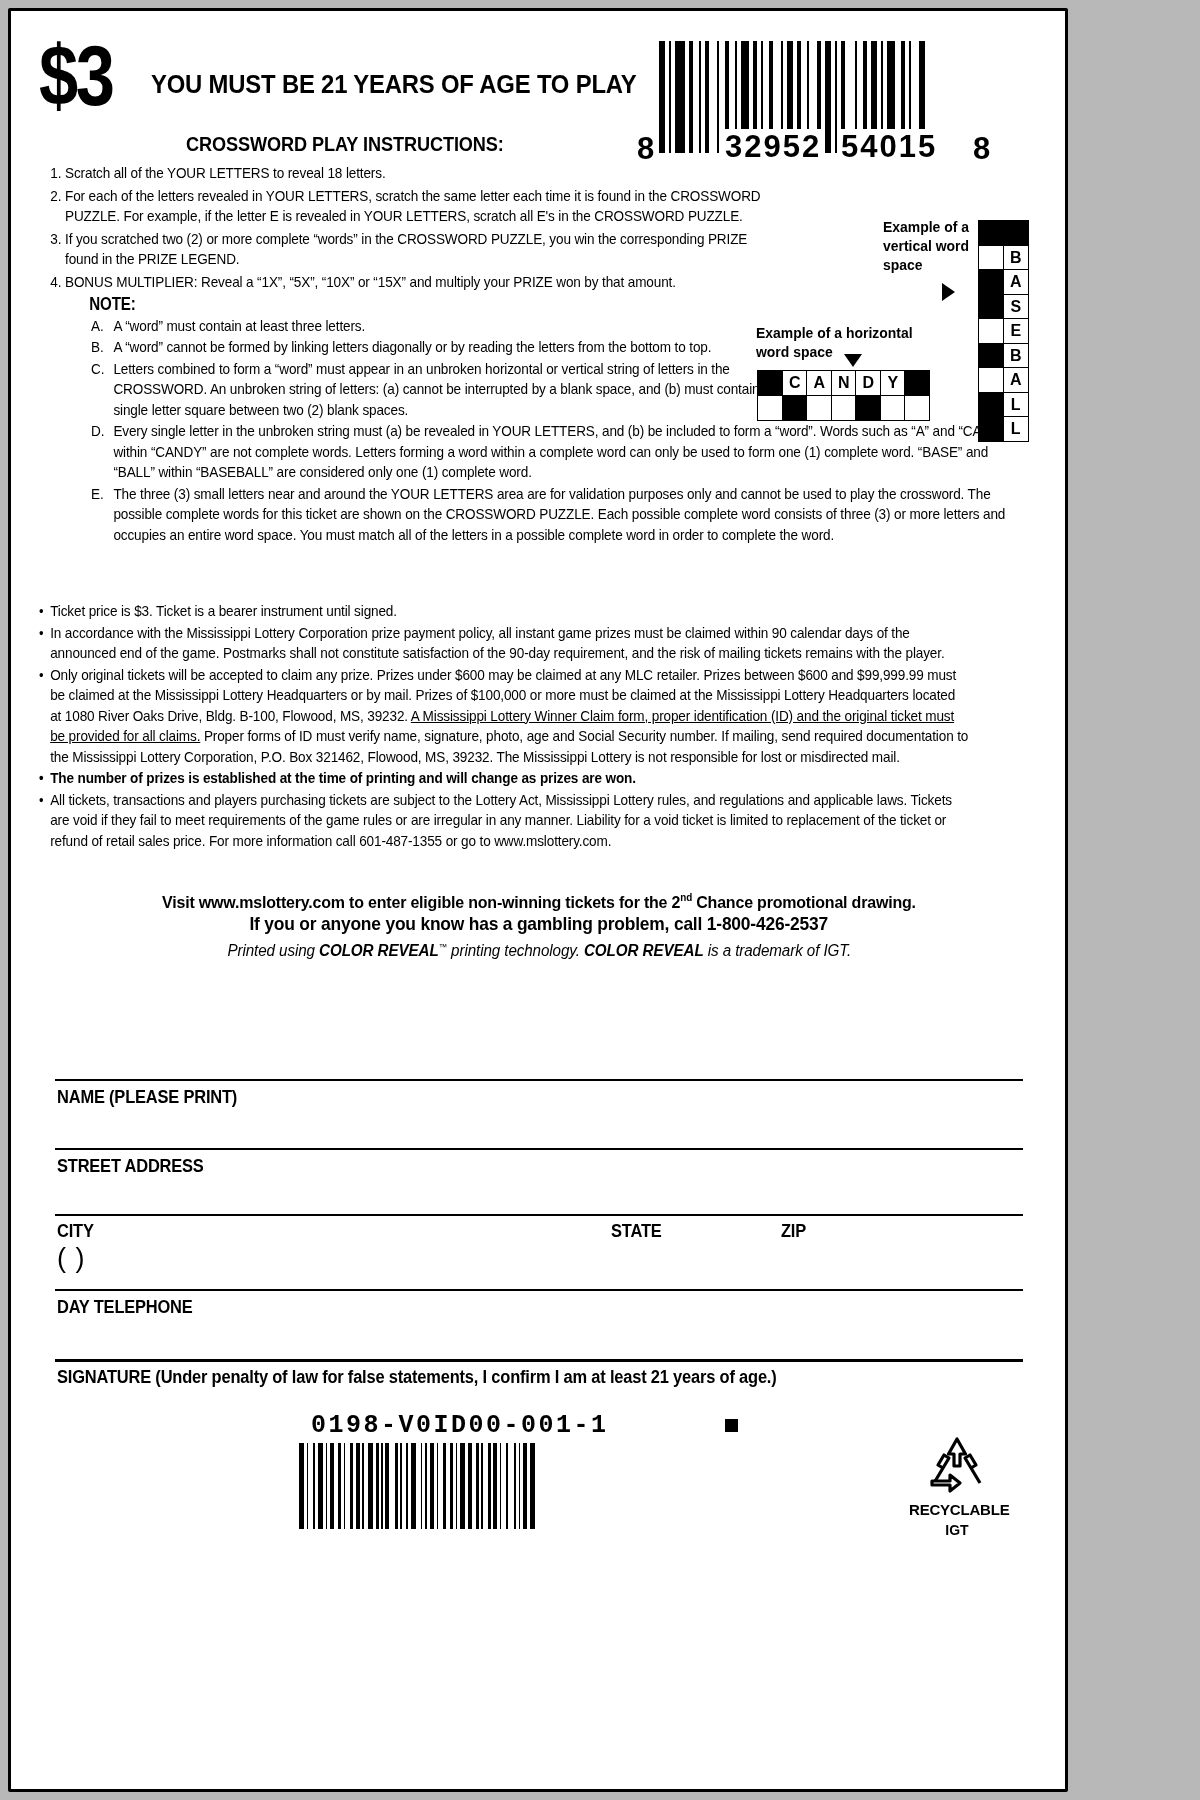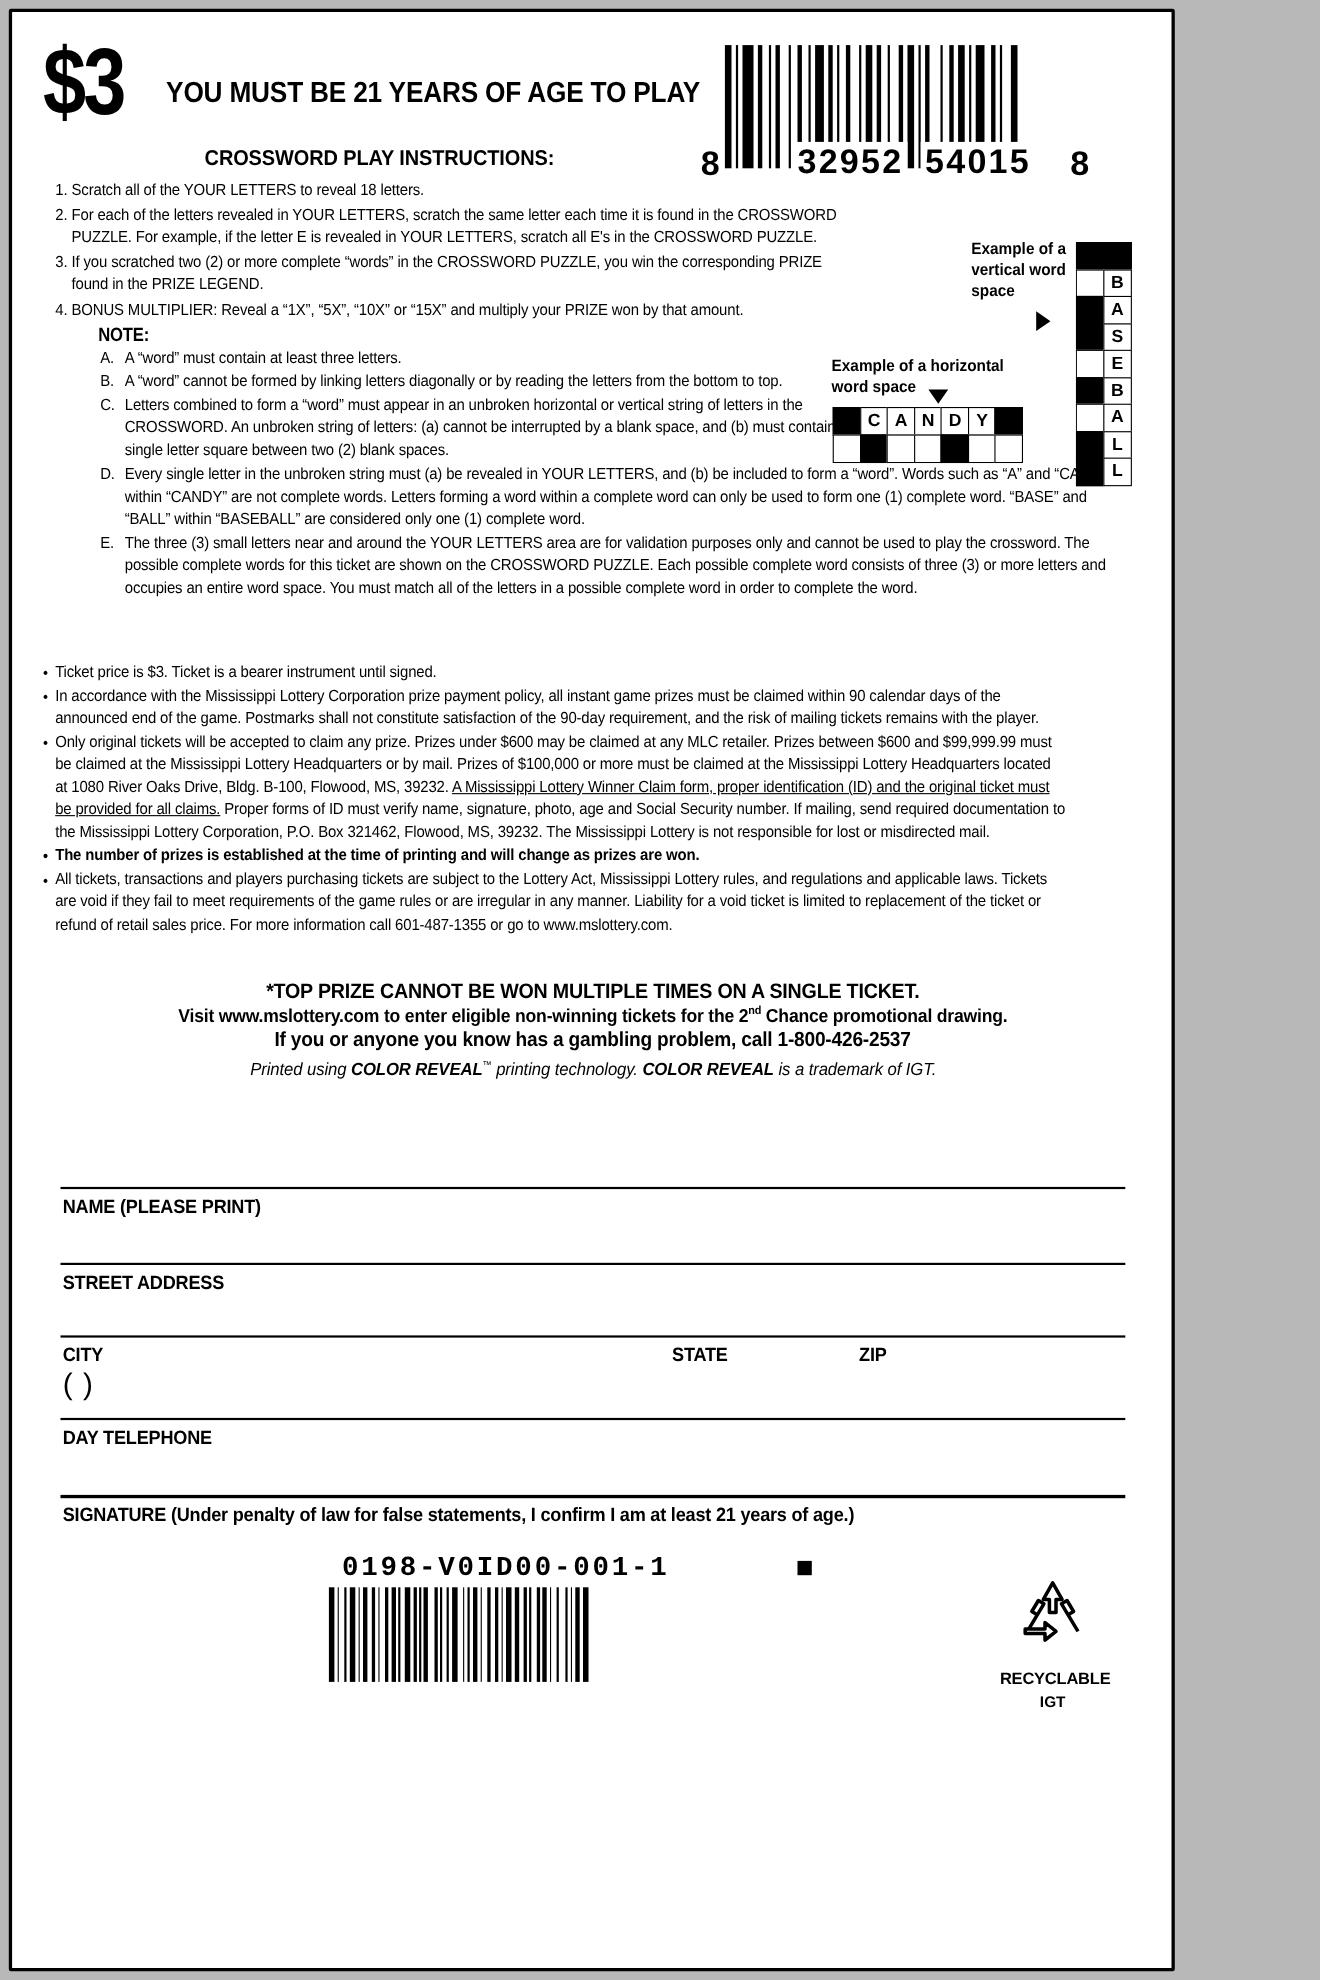--- a/index.html
+++ b/index.html
@@ -146,21 +146,21 @@
   .serial {
     position:absolute; left:300px; top:1400px;
     font-family:"Liberation Mono", monospace;
     font-size:25px; font-weight:700; letter-spacing:2.5px;
   }
   .sqmark { position:absolute; left:714px; top:1408px; width:13px; height:13px; background:#000; }
   .bbar { position:absolute; left:288px; top:1432px; width:385px; height:86px; }
   .bbar span { position:absolute; top:0; height:100%; background:#000; }
 
   .recy { position:absolute; left:898px; top:1424px; width:96px; text-align:center; }
-  .recy .lbl { font-size:15px; font-weight:700; letter-spacing:-0.2px; margin-top:18px; }
+  .recy .lbl { font-size:15px; font-weight:700; letter-spacing:-0.2px; margin-top:2px; }
   .recy .igt { font-size:14px; font-weight:700; margin-top:4px; }
 </style>
 </head>
 <body>
 
 <div class="ticket">
 <div class="inner">
 
   <div class="hdr">
     <div class="price">$3</div>
@@ -292,21 +292,20 @@
 
   <ul class="rules body-txt">
     <li><span>Ticket price is $3. Ticket is a bearer instrument until signed.</span></li>
     <li><span>In accordance with the Mississippi Lottery Corporation prize payment policy, all instant game prizes must be claimed within 90 calendar days of the announced end of the game. Postmarks shall not constitute satisfaction of the 90-day requirement, and the risk of mailing tickets remains with the player.</span></li>
     <li><span>Only original tickets will be accepted to claim any prize. Prizes under $600 may be claimed at any MLC retailer.  Prizes between $600 and $99,999.99 must be claimed at the Mississippi Lottery Headquarters or by mail. Prizes of $100,000 or more must be claimed at the Mississippi Lottery Headquarters located at 1080 River Oaks Drive, Bldg. B-100, Flowood, MS, 39232. </span><span class="u">A Mississippi Lottery Winner Claim form, proper identification (ID) and the original ticket must be provided for all claims.</span><span> Proper forms of ID must verify name, signature, photo, age and Social Security number. If mailing, send required documentation to the Mississippi Lottery Corporation, P.O. Box 321462, Flowood, MS, 39232. The Mississippi Lottery is not responsible for lost or misdirected mail.</span></li>
     <li class="b"><span>The number of prizes is established at the time of printing and will change as prizes are won.</span></li>
     <li><span>All tickets, transactions and players purchasing tickets are subject to the Lottery Act, Mississippi Lottery rules, and regulations and applicable laws. Tickets are void if they fail to meet requirements of the game rules or are irregular in any manner. Liability for a void ticket is limited to replacement of the ticket or refund of retail sales price. For more information call 601-487-1355 or go to www.mslottery.com.</span></li>
   </ul>
 
   <div class="odds">
-    <div><span class="l2">*TOP PRIZE CANNOT BE WON MULTIPLE TIMES ON A SINGLE TICKET.</span></div>
     <div><span class="l3"><span>Visit www.mslottery.com to enter eligible non-winning tickets for the 2</span><sup>nd</sup><span> Chance promotional drawing.</span></span></div>
     <div><span class="l5">If you or anyone you know has a gambling problem, call 1-800-426-2537</span></div>
     <div><span class="l6"><span>Printed using </span><b>COLOR REVEAL</b><span class="tm">™</span><span> printing technology. </span><b>COLOR REVEAL</b><span> is a trademark of IGT.</span></span></div>
   </div>
 
   <div class="rule" style="top:1068px;"></div>
   <div class="flabel" style="left:46px; top:1076px;">NAME (PLEASE PRINT)</div>
 
   <div class="rule" style="top:1137px;"></div>
   <div class="flabel" style="left:46px; top:1145px;">STREET ADDRESS</div>

